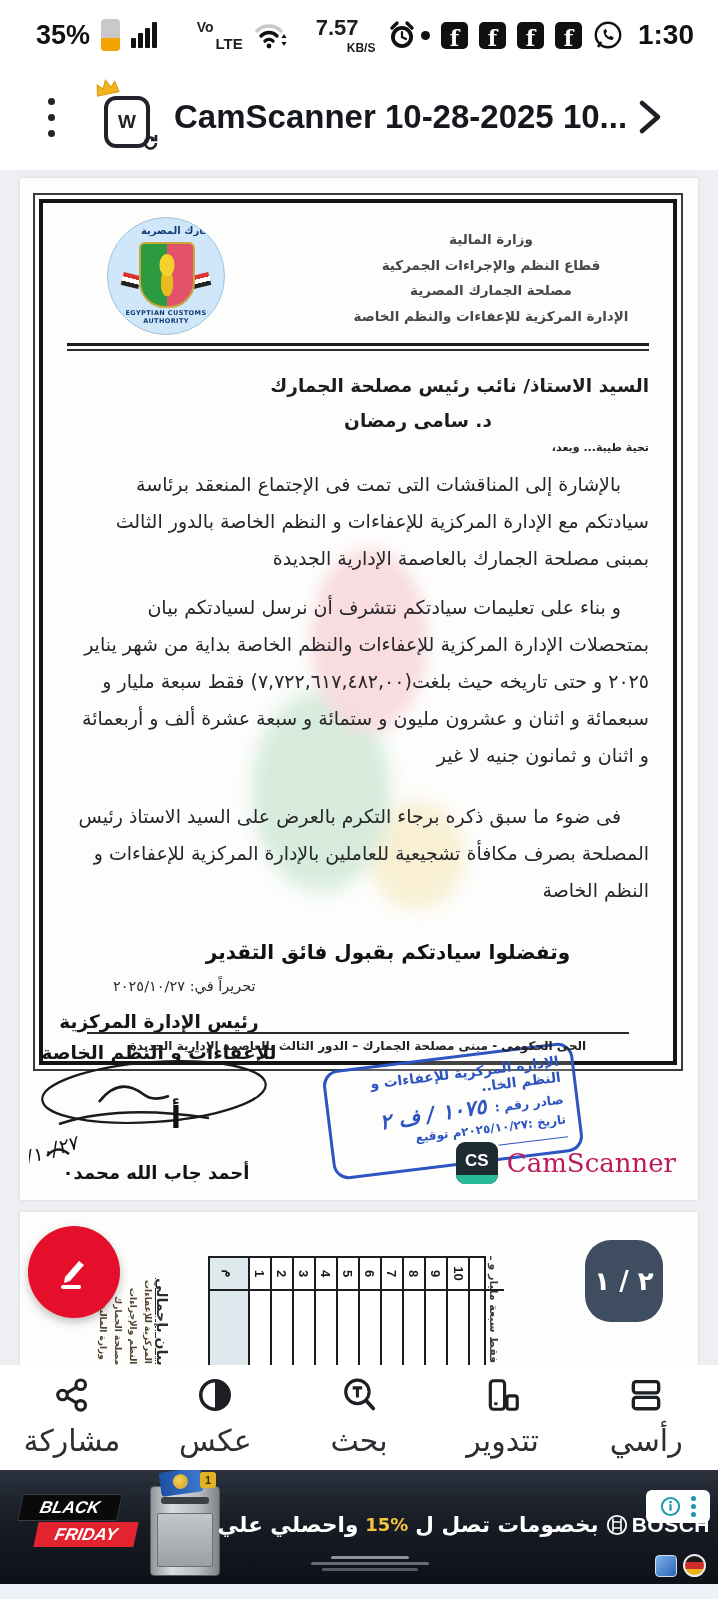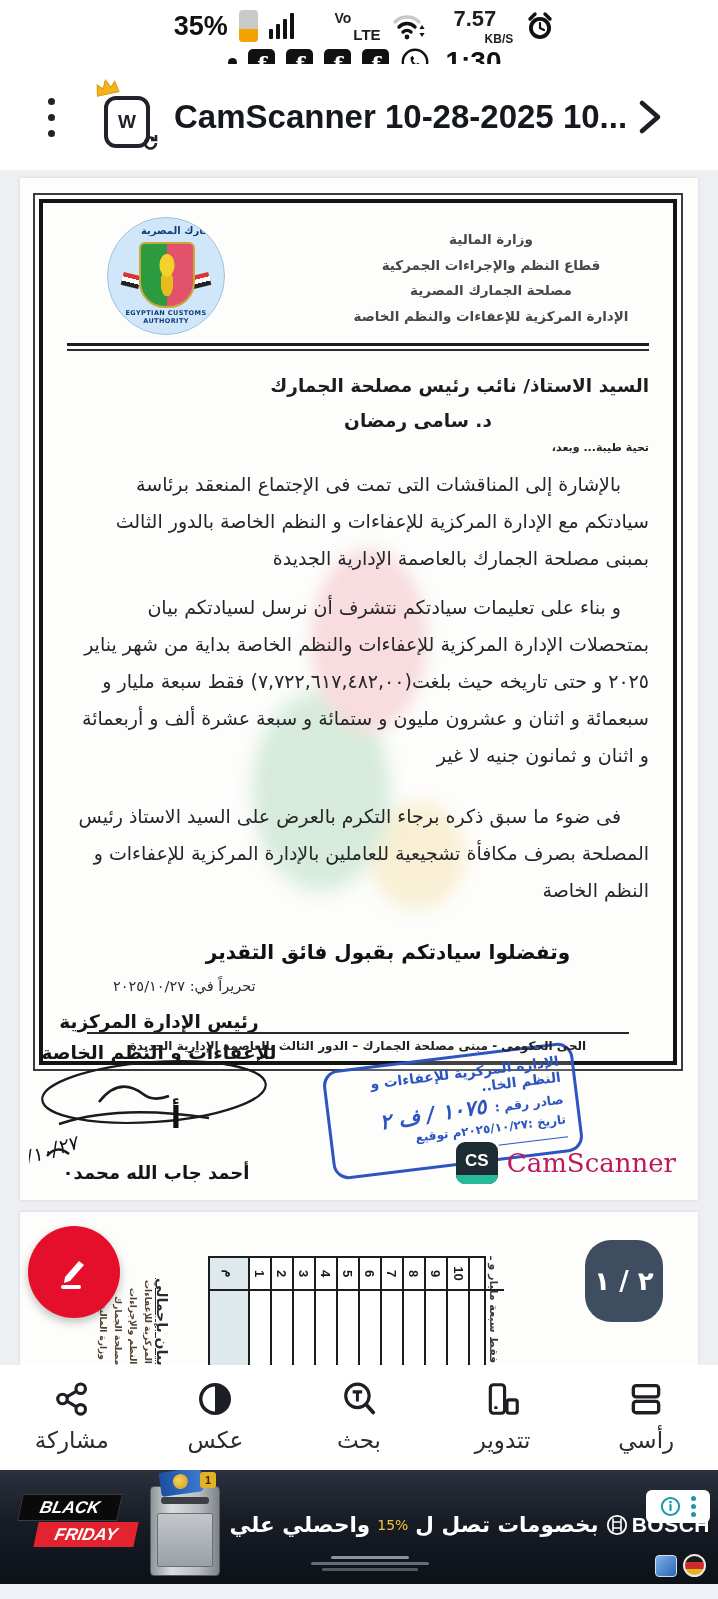--- a/index.html
+++ b/index.html
@@ -3,21 +3,21 @@
 <meta charset="utf-8">
 <style>
   * { margin:0; padding:0; box-sizing:border-box; }
   html,body { background:#fff; }
   .screen {
     position:relative; width:718px; height:1599px; overflow:hidden;
     background:#fff; font-family:"DejaVu Sans",sans-serif; color:#1b1e23;
   }
   
   .status-bar { position:absolute; top:0; left:8px; right:0; height:64px;
-    display:flex; align-items:center; justify-content:space-between; padding:6px 24px 0 28px; background:#fff;flex-direction:column; }
+    display:flex; align-items:center; justify-content:space-between; padding:6px 24px 0 28px; background:#fff; }
   .sb-left,.sb-right { display:flex; align-items:center; gap:11px; }
   .sb-pct { font:bold 27px "Liberation Sans",sans-serif; color:#111; }
   .battery { width:19px; height:32px; border-radius:4px; background:#c9c9c9; position:relative; overflow:hidden; }
   .battery:before { content:""; position:absolute; left:0; right:0; bottom:0; height:42%; background:#f5a300; }
   .sigbars { display:flex; align-items:flex-end; gap:2.5px; height:26px; }
   .sigbars i { width:4.5px; background:#111; border-radius:1px; display:block; }
   .stack { display:flex; flex-direction:column; align-items:center; line-height:1; }
   .stack .t { font:bold 14px "Liberation Sans",sans-serif; }
   .stack .b { font:bold 15px "Liberation Sans",sans-serif;padding-left:48px; }
   .speed .t { font:bold 22px "Liberation Sans",sans-serif; }
@@ -103,40 +103,40 @@
   .p2-head span { transform:rotate(90deg); font:bold 13px "Liberation Sans",sans-serif; color:#1b1b1b; }
   .c0 { width:38px; background:#dde9ec; } .cn { width:22px; } .cE { width:36px; }
   
   .fab { position:absolute; left:28px; top:1226px; width:92px; height:92px; border-radius:50%; background:#e60f2b;
     display:flex; align-items:center; justify-content:center; box-shadow:0 4px 10px rgba(0,0,0,.25); }
   .page-ind { position:absolute; left:585px; top:1240px; width:78px; height:82px; border-radius:26px; background:#3e4d5f;
     display:flex; align-items:center; justify-content:center; color:#fff; font-weight:bold; font-size:26px; }
   
   .toolbar { position:absolute; left:0; right:0; top:1365px; height:103px; background:#fff; display:flex; }
   .tb-item { flex:1; display:flex; flex-direction:column; align-items:center; justify-content:center; gap:9px; }
-  .tb-label { font-size:23px; color:#2a2d31; }
+  .tb-label { font-size:30px; color:#2a2d31; }
   
   .ad { position:absolute; left:0; right:0; top:1470px; height:114px;
     background:linear-gradient(180deg,#2b323d 0%, #171c25 45%, #0d1118 100%); overflow:hidden; }
   .badge { position:absolute; transform:skew(-12deg); color:#fff; font:italic bold 17px "Liberation Sans",sans-serif;
     display:flex; align-items:center; justify-content:center; }
   .badge.black { left:20px; top:24px; width:100px; height:27px; background:#0a0a0a; border:1px solid #3c3c44; }
   .badge.red { left:36px; top:52px; width:100px; height:25px; background:#e32330; }
   .dishwasher { position:absolute; left:150px; top:16px; width:70px; height:90px; border-radius:4px;
     background:linear-gradient(90deg,#8f9498,#d9dde0 30%,#b8bcc0 70%,#7e8periodic387 100%);
     background:linear-gradient(90deg,#8f9498,#d9dde0 30%,#b8bcc0 70%,#7e8387 100%); border:1px solid #55595e; }
   .dw-door { position:absolute; left:6px; top:26px; right:6px; bottom:8px; background:linear-gradient(180deg,#c3c7cb,#9aa0a5); border:1px solid #6a6f74; border-radius:2px; }
   .dw-handle { position:absolute; left:10px; top:10px; right:10px; height:7px; background:#3c4045; border-radius:3px; }
   .detergent { position:absolute; left:160px; top:0px; width:42px; height:24px; transform:rotate(-8deg);
     background:linear-gradient(90deg,#1c4fa0,#3f7ad0); border-radius:3px; }
   .detergent:after { content:""; position:absolute; left:13px; top:4px; width:15px; height:15px; border-radius:50%; background:radial-gradient(circle at 40% 40%, #f6d35a, #c99a1d); }
   .det-badge { position:absolute; left:200px; top:2px; width:16px; height:16px; border-radius:3px; background:#e3b224; color:#3a2b00; font:bold 11px "Liberation Sans",sans-serif; display:flex; align-items:center; justify-content:center; }
   .ad-line { position:absolute; right:8px; top:42px; left:228px; direction:rtl; display:flex; align-items:center; justify-content:flex-start; gap:7px; white-space:nowrap; }
   .ad-line .w { color:#fff; font-size:21.5px; font-weight:bold; }
-  .ad-line .y { color:#f2c53d; font-size:14px; font-weight:normal; }
+  .ad-line .y { color:#f2c53d; font-size:18px; font-weight:bold; }
   .bosch { display:flex; align-items:center; gap:4px; direction:ltr; }
   .bosch .wordmark { color:#fff; font:bold 21px "Liberation Sans",sans-serif; letter-spacing:.5px; }
   .ad-pill { position:absolute; right:8px; top:20px; width:64px; height:33px; background:#fff; border-radius:6px;
     display:flex; align-items:center; justify-content:center; gap:10px; }
   .pill-dots { display:flex; flex-direction:column; gap:3px; }
   .pill-dots i { width:5px; height:5px; border-radius:50%; background:#1898a8; }
   .fine-print { position:absolute; left:300px; top:86px; width:140px; display:flex; flex-direction:column; align-items:center; gap:3px; }
   .fine-print i { display:block; height:3px; background:#8d939e; border-radius:2px; }
   .ad-mini { position:absolute; right:12px; top:84px; display:flex; gap:6px; align-items:center; }
   .mini-phone { width:22px; height:22px; border-radius:4px; background:linear-gradient(135deg,#7fb3e8,#2a63b8); border:1px solid #d0dff2; }

